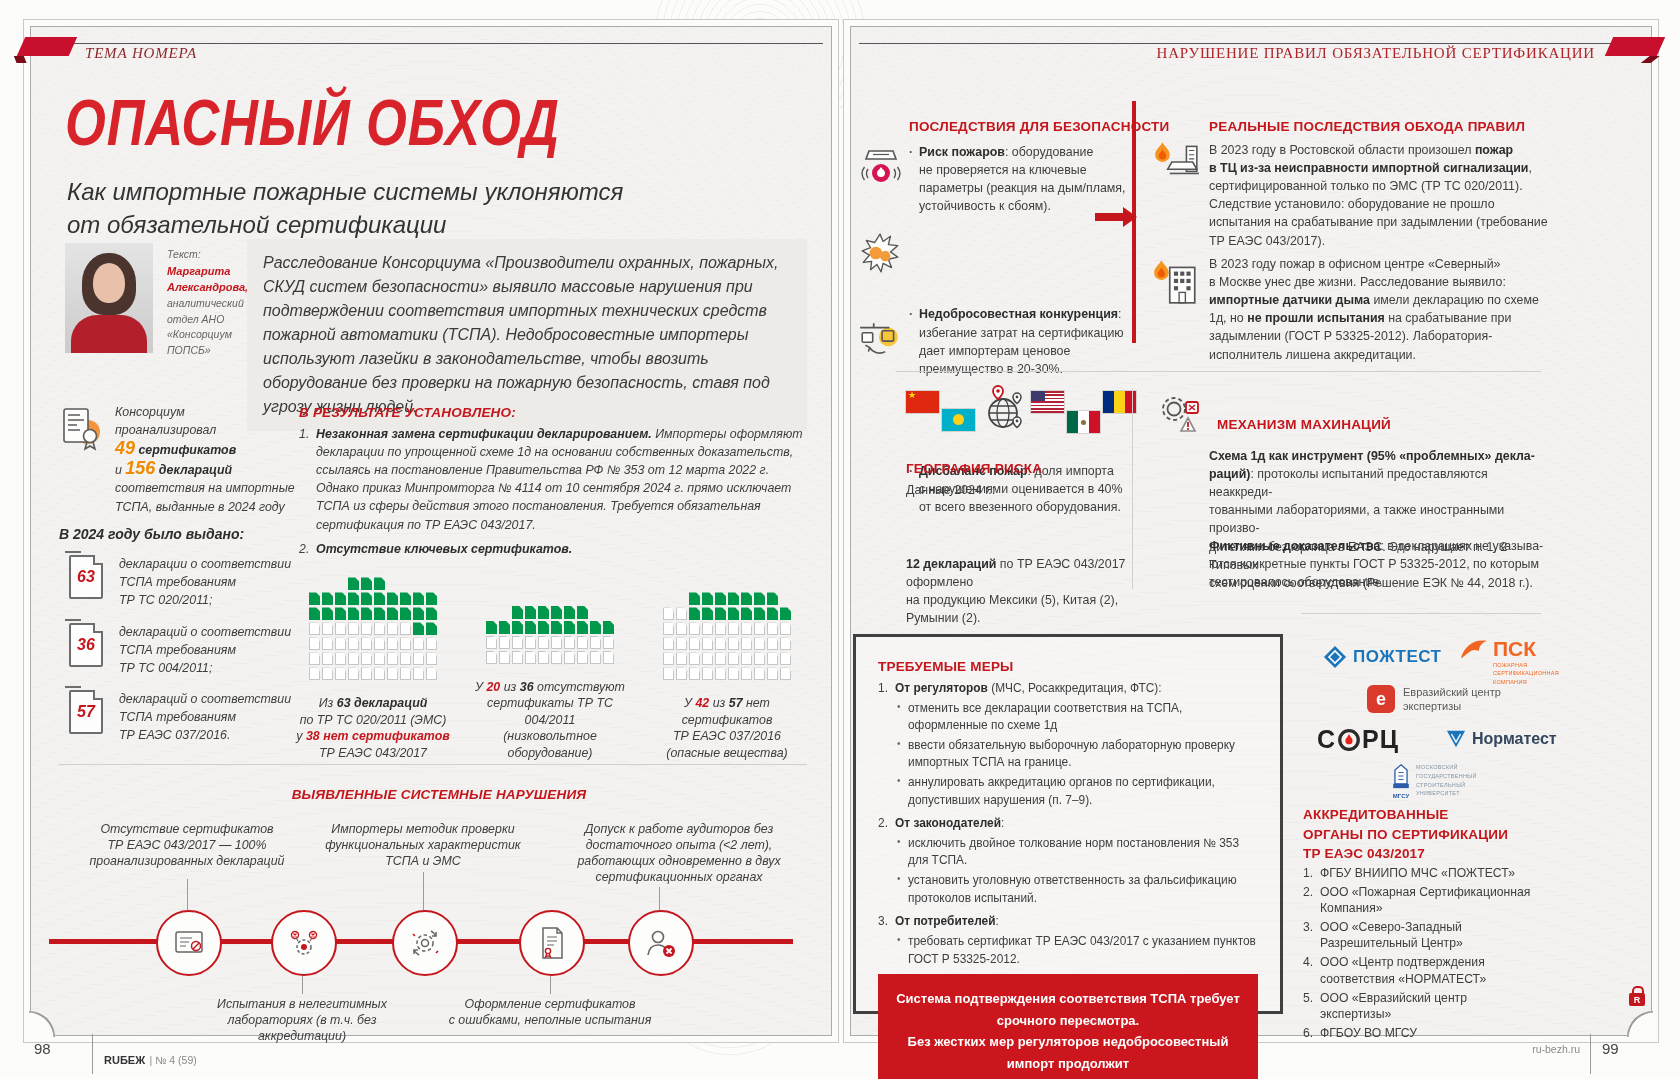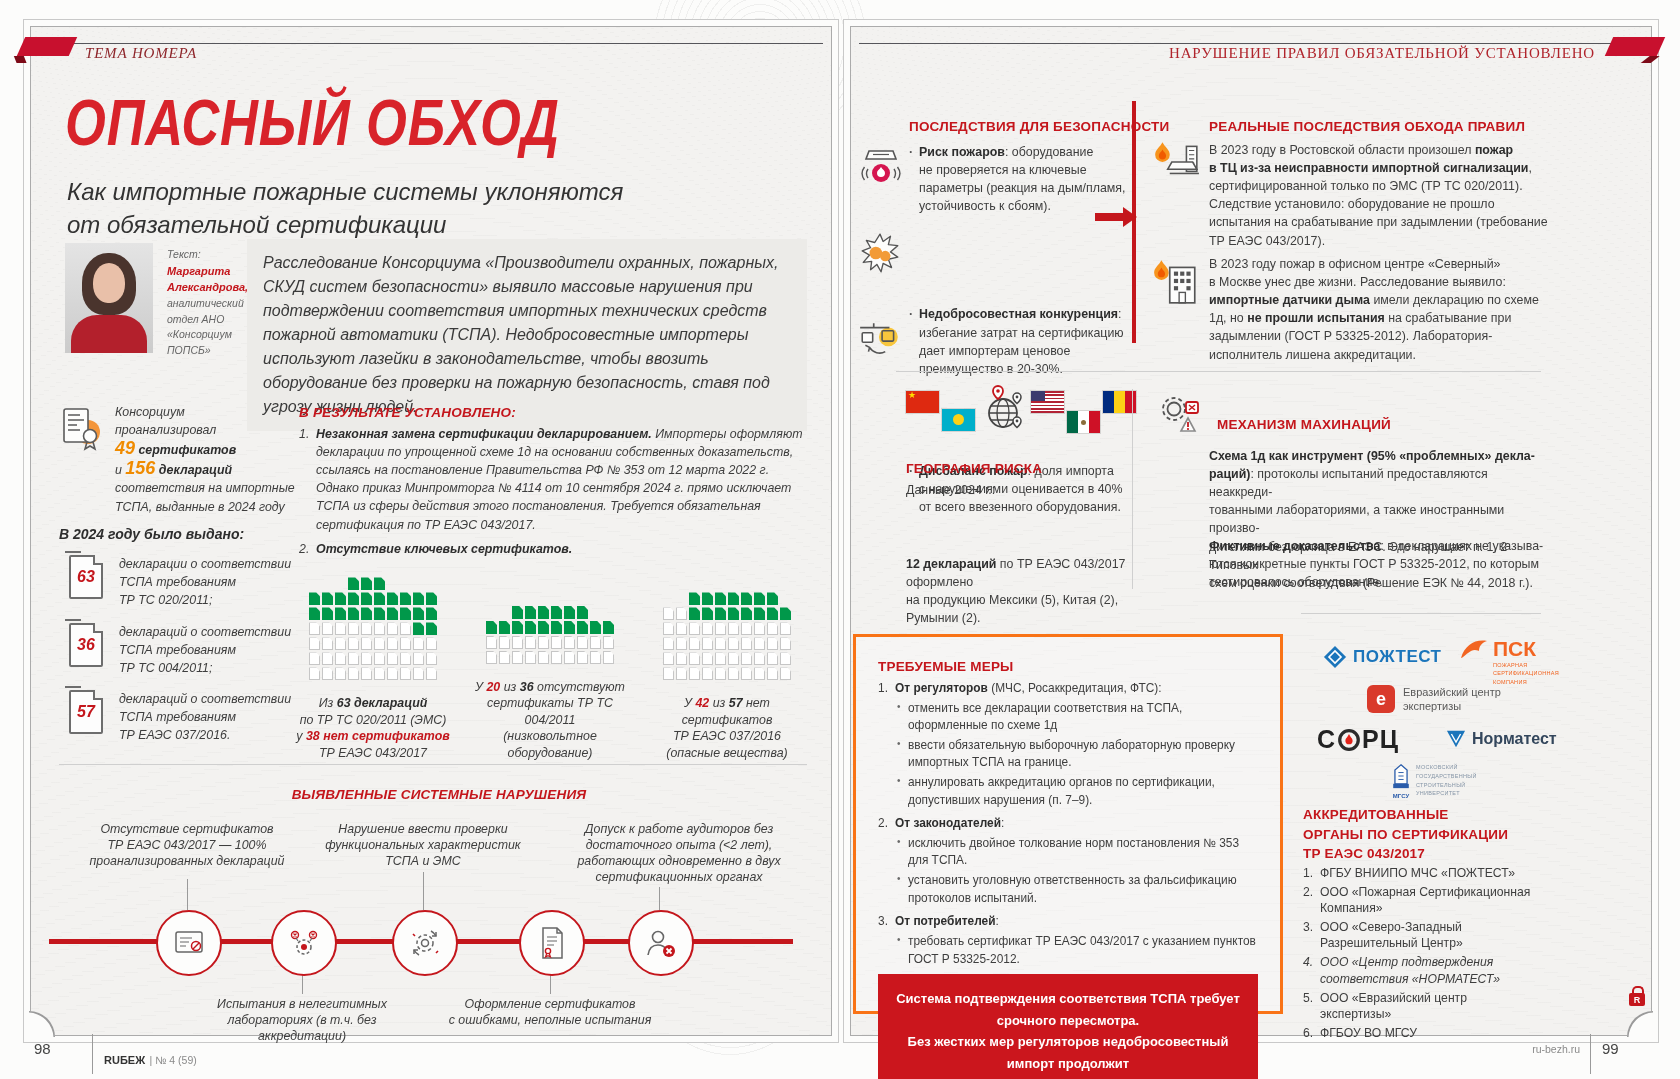--- a/index.html
+++ b/index.html
@@ -64,21 +64,21 @@
   .conn{position:absolute;width:1px;background:#9a9a9a;}
   .cap{font-size:12.4px;line-height:1.3;}
   
   .hline{position:absolute;border-top:1px solid #cfcfcf;}
   .vline-g{position:absolute;border-left:1px solid #cfcfcf;}
   .vline-r{position:absolute;width:4px;background:#c4161c;}
   .arrow{position:absolute;}
   .arrow .sh{position:absolute;left:0;top:6px;width:28px;height:8px;background:#c4161c;}
   .arrow .hd{position:absolute;left:28px;top:0;width:0;height:0;border-left:14px solid #c4161c;border-top:10px solid transparent;border-bottom:10px solid transparent;}
   
-  .mbox{border:3px solid #f97316;background:rgba(252,252,251,.35);display:flex;flex-direction:column;padding:22px 22px 12px 22px;box-sizing:border-box;}
+  .mbox{border:3px solid #404040;background:rgba(252,252,251,.35);display:flex;flex-direction:column;padding:22px 22px 12px 22px;box-sizing:border-box;}
   .mbox .m-t{font-size:11.9px;line-height:1.48;}
   .callout{margin-top:auto;background:#cb161d;color:#fff;font-weight:bold;font-size:13px;line-height:1.66;text-align:center;padding:14px 10px;}
   
   .fl{position:absolute;width:33px;height:22px;box-shadow:0 0 0 1px rgba(0,0,0,.12);}
   .fl-cn{background:#de2910;}
   .fl-cn::before{content:"★";position:absolute;left:2px;top:-1px;color:#ffde00;font-size:9px;}
   .fl-kz{background:#00afca;}
   .fl-kz::before{content:"";position:absolute;left:11px;top:5px;width:11px;height:11px;border-radius:50%;background:#fcd116;}
   .fl-us{background:repeating-linear-gradient(180deg,#b22234 0 1.7px,#fff 1.7px 3.4px);}
   .fl-us::before{content:"";position:absolute;left:0;top:0;width:14px;height:10px;background:#3c3b6e;}
@@ -420,21 +420,21 @@
 (опасные вещества)</span></div>
       </div>
     </div>
 
     <div class="hline" style="left:28px;width:748px;top:737px;"></div>
 
     <div class="abs h-red center" style="left:16px;right:0;top:760px;">ВЫЯВЛЕННЫЕ СИСТЕМНЫЕ НАРУШЕНИЯ</div>
     <div class="abs cap pl center" style="left:48px;top:794px;width:216px;">Отсутствие сертификатов
 ТР ЕАЭС 043/2017 — 100%
 проанализированных деклараций</div>
-    <div class="abs cap pl center" style="left:282px;top:794px;width:220px;">Нарушение ввести проверки
+    <div class="abs cap pl center" style="left:282px;top:794px;width:220px;">Импортеры методик проверки
 функциональных характеристик
 ТСПА и ЭМС</div>
     <div class="abs cap pl center" style="left:532px;top:794px;width:232px;">Допуск к работе аудиторов без
 достаточного опыта (&lt;2 лет),
 работающих одновременно в двух
 сертификационных органах</div>
 
     <div class="conn" style="left:156px;top:852px;height:31px;"></div>
     <div class="conn" style="left:392px;top:845px;height:38px;"></div>
     <div class="conn" style="left:628px;top:860px;height:23px;"></div>
@@ -491,21 +491,21 @@
 лабораториях (в т.ч. без аккредитации)</div>
     <div class="abs cap pl center" style="left:404px;top:969px;width:230px;">Оформление сертификатов
 с ошибками, неполные испытания</div>
   </section>
 
   <section class="page page-right">
     <div class="curl br"></div>
     <header class="abs" style="left:8px;right:0;top:0;height:40px;">
       <span class="kicker-rule"></span>
       <span class="flag flag-r"></span>
-      <span class="abs kicker-text" style="right:56px;top:18px;color:#b0242c;">НАРУШЕНИЕ ПРАВИЛ ОБЯЗАТЕЛЬНОЙ УСТАНОВЛЕНО</span>
+      <span class="abs kicker-text" style="right:56px;top:18px;color:#b0242c;">НАРУШЕНИЕ ПРАВИЛ ОБЯЗАТЕЛЬНОЙ СЕРТИФИКАЦИИ</span>
     </header>
 
     <div class="abs h-red" style="left:58px;top:92px;">ПОСЛЕДСТВИЯ ДЛЯ БЕЗОПАСНОСТИ</div>
 
     <svg class="abs" style="left:8px;top:118px;" width="44" height="48" viewBox="0 0 44 48">
       <path d="M10 6h24l3 8H7z" fill="#fdfdfc" stroke="#555" stroke-width="1.6"></path>
       <path d="M14 9.5h16" stroke="#555" stroke-width="1.2"></path>
       <circle cx="22" cy="28" r="9" fill="#d5154f"></circle>
       <path d="M22 22c1.5 2.5 4 3.5 4 6a4 4 0 1 1-8 0c0-2.5 2.5-3.5 4-6z" fill="#fff"></path>
       <path d="M9 24c-2 3-2 6 0 9M5.5 22c-3 4-3 9 0 13M35 24c2 3 2 6 0 9M38.5 22c3 4 3 9 0 13" stroke="#555" stroke-width="1.4" fill="none"></path>
@@ -711,21 +711,21 @@
 УНИВЕРСИТЕТ</span>
     </div>
 
     <div class="abs h-red pl" style="left:452px;top:778px;line-height:1.45;">АККРЕДИТОВАННЫЕ
 ОРГАНЫ ПО СЕРТИФИКАЦИИ
 ТР ЕАЭС 043/2017</div>
     <ol class="num abs" style="left:452px;top:838px;width:238px;font-size:12.2px;line-height:1.32;">
       <li style="margin-bottom:3px;">ФГБУ ВНИИПО МЧС «ПОЖТЕСТ»</li>
       <li style="margin-bottom:3px;">ООО «Пожарная Сертификационная Компания»</li>
       <li style="margin-bottom:3px;">ООО «Северо-Западный Разрешительный Центр»</li>
-      <li style="margin-bottom:3px;font-style:italic;">ООО «Центр подтверждения соответствия «НОРМАТЕСТ»</li>
+      <li style="margin-bottom:3px;">ООО «Центр подтверждения соответствия «НОРМАТЕСТ»</li>
       <li style="margin-bottom:3px;">ООО «Евразийский центр экспертизы»</li>
       <li>ФГБОУ ВО МГСУ</li>
     </ol>
 
     <div class="lock" style="left:778px;top:966px;">R</div>
   </section>
 
   <div class="abs pgnum" style="left:34px;top:1040px;">98</div>
   <div class="fvl" style="left:92px;top:1034px;"></div>
   <div class="abs" style="left:104px;top:1050px;">

